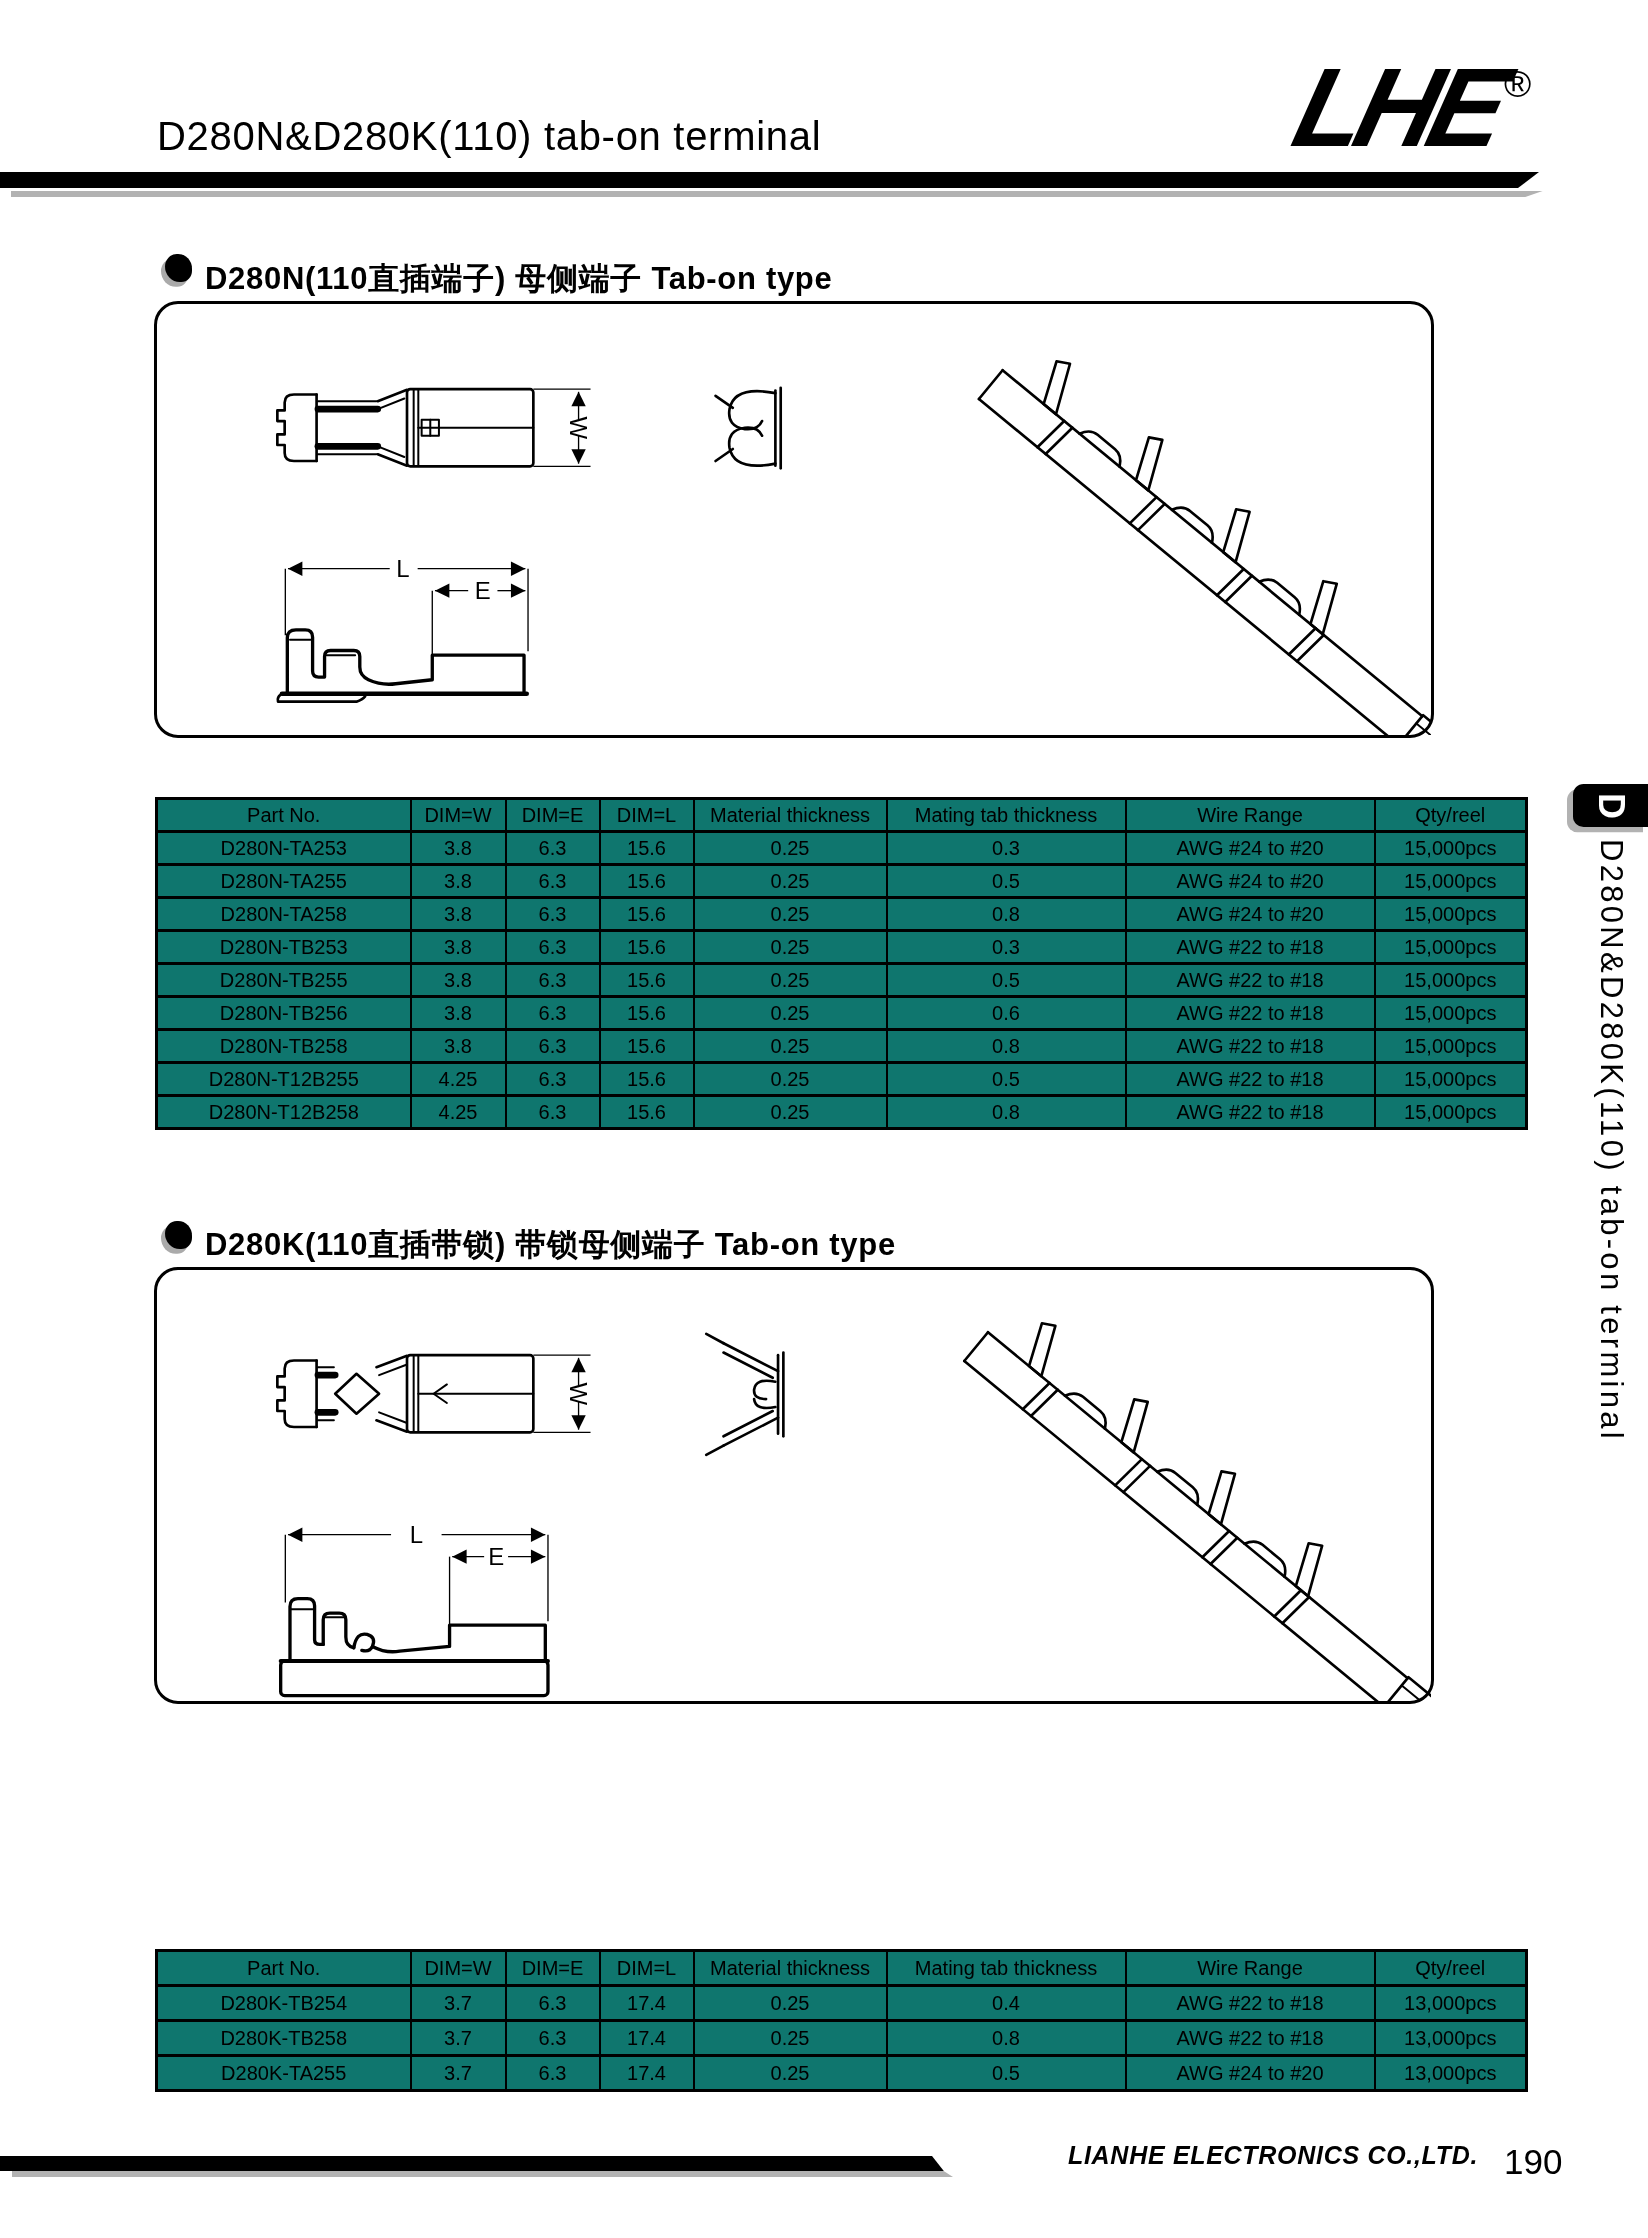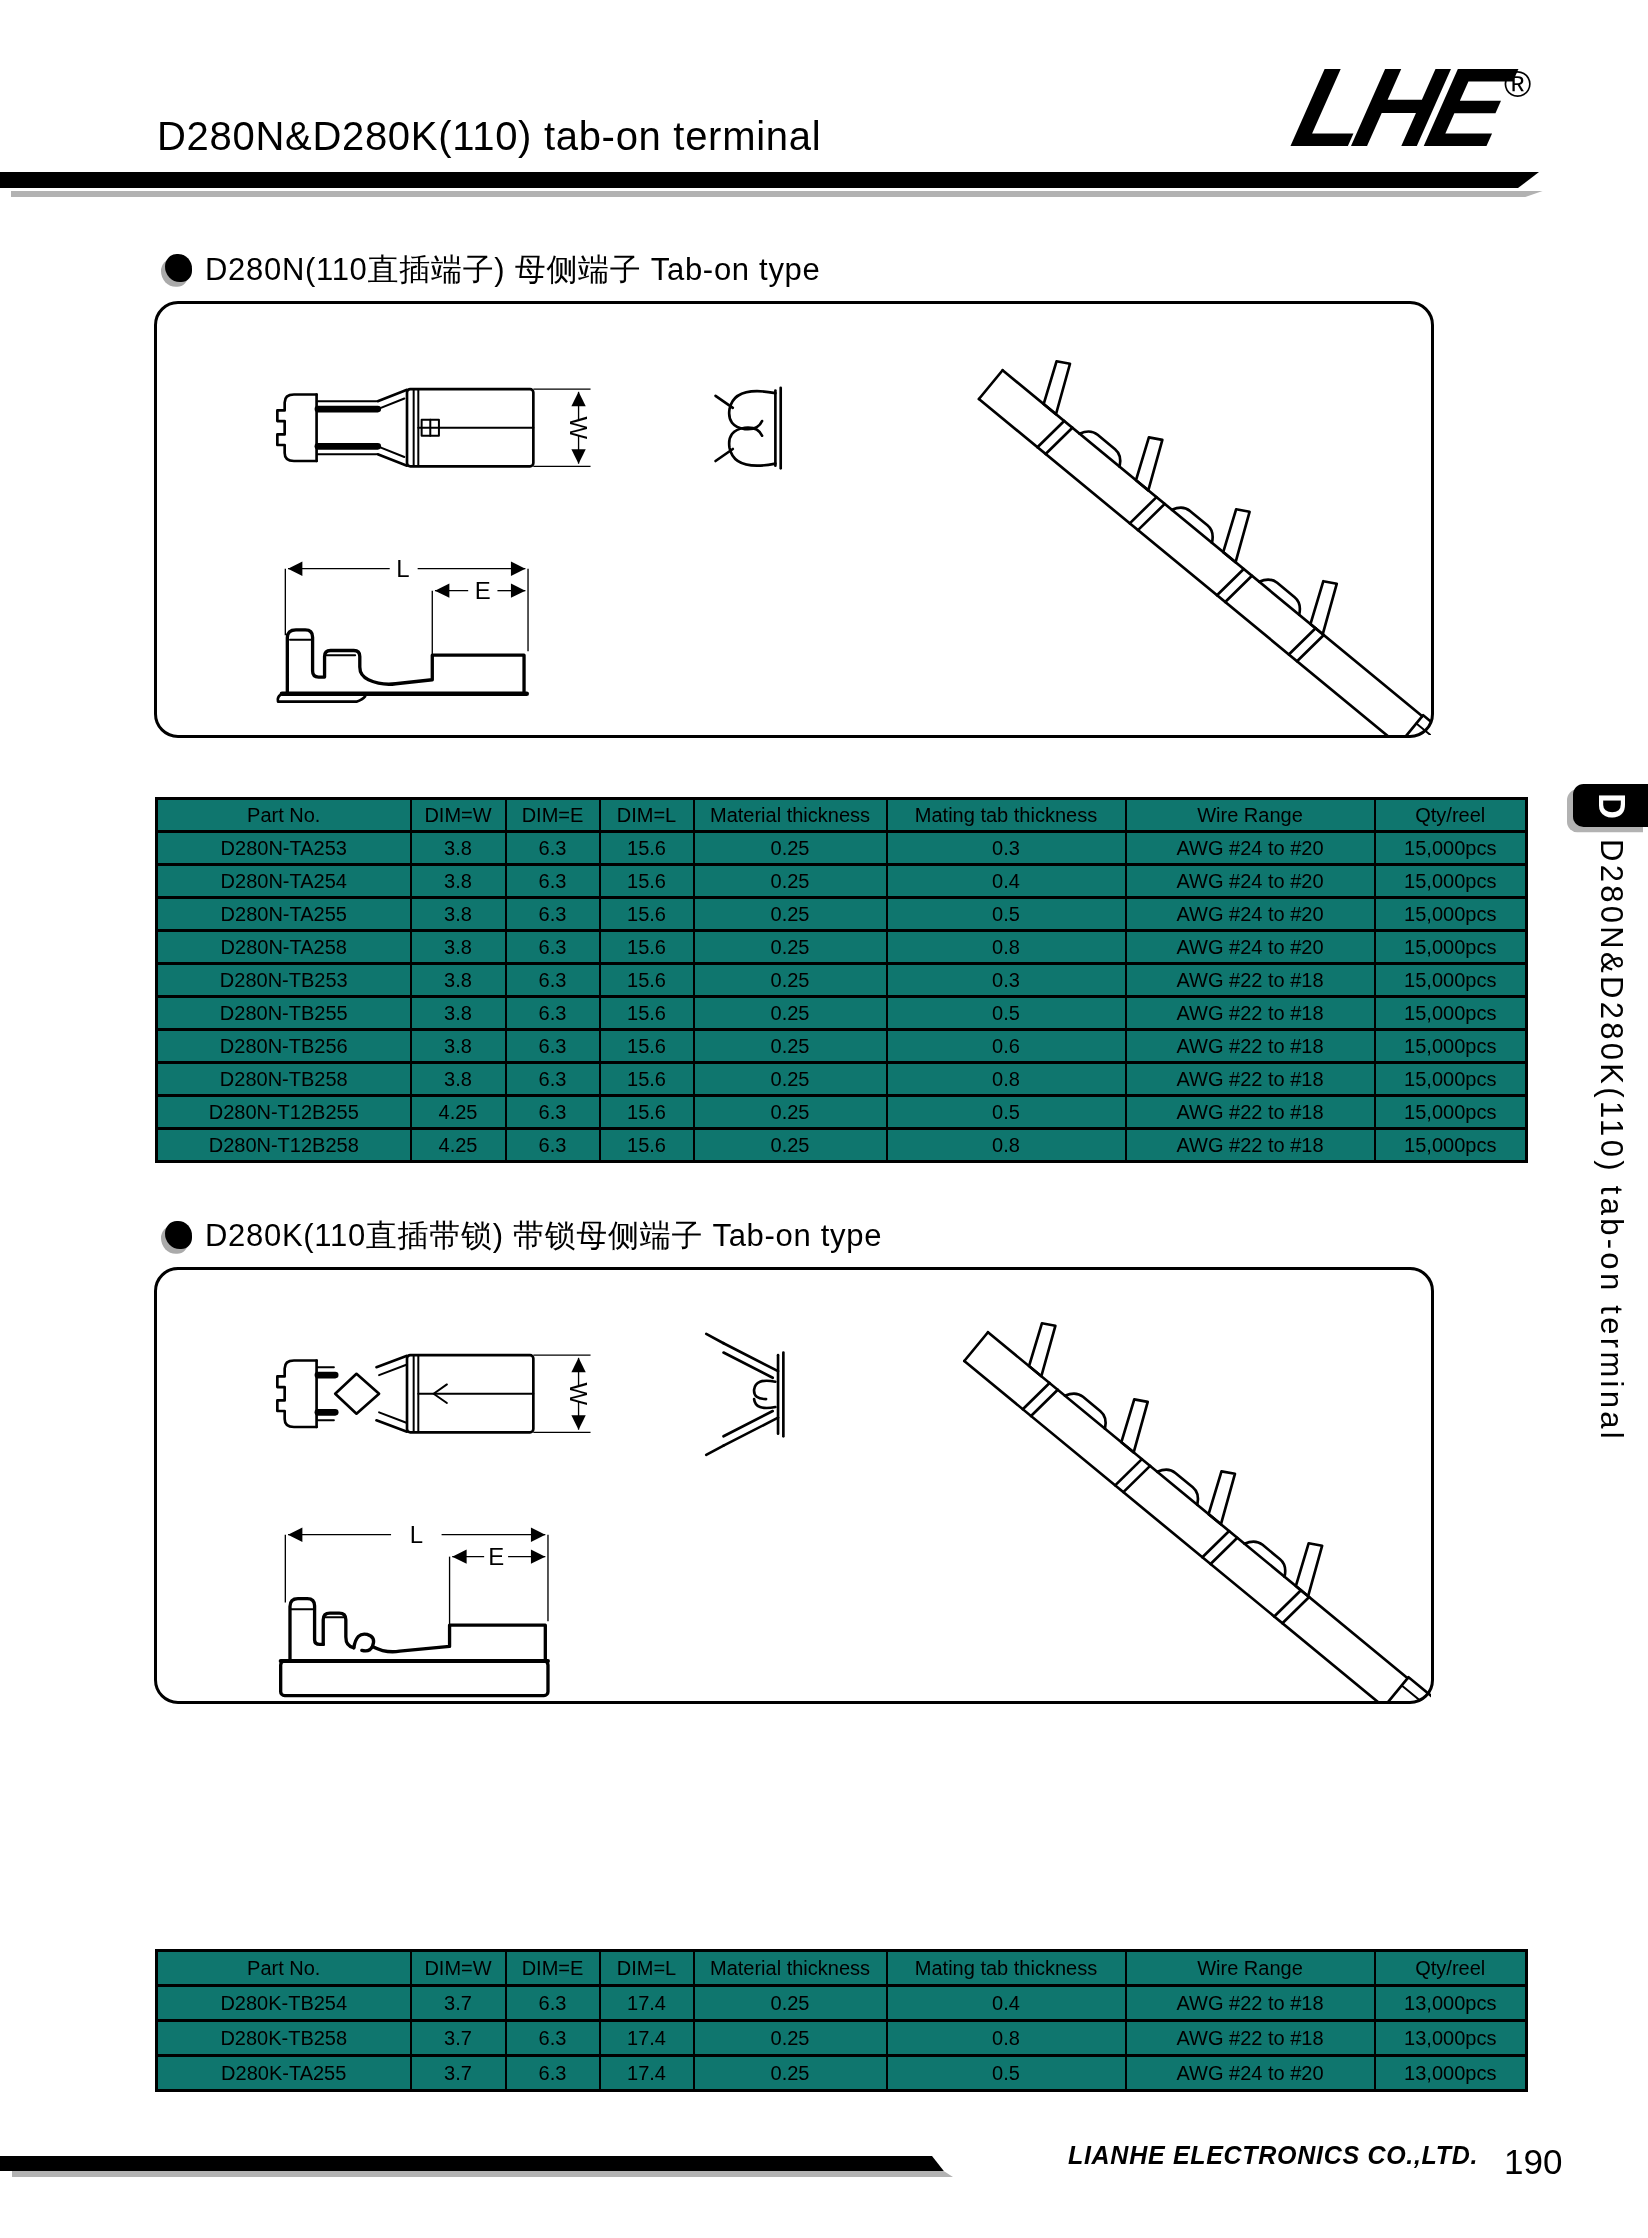--- a/index.html
+++ b/index.html
@@ -13,21 +13,21 @@
   .reg-mark{position:absolute;left:1504px;top:64px;font-size:37px;font-weight:400;}
   .header-bar{position:absolute;left:0;top:172px;width:1539px;height:16px;background:#000;
               clip-path:polygon(0 0,100% 0,calc(100% - 21px) 100%,0 100%);}
   .header-bar-shadow{position:absolute;left:10.6px;top:191px;width:1532px;height:6px;background:#b2b2b2;
               clip-path:polygon(0 0,100% 0,calc(100% - 17.3px) 100%,0 100%);}
 
   
   .section-bullet{position:absolute;width:26.6px;height:28px;background:#000;
                   border-radius:46% 54% 42% 58%;box-shadow:-4px 4.7px 0 #aaa;}
   .b1{left:165px;top:254px;} .b2{left:165px;top:1221px;}
-  .section-title{position:absolute;font-size:31px;font-weight:400;letter-spacing:0.7px;}
+  .section-title{position:absolute;font-size:31px;font-weight:700;letter-spacing:0.7px;margin-top:9px;}
   .s1{left:205px;top:249px;} .s2{left:205px;top:1215px;}
 
   
   .draw-box{position:absolute;left:154px;width:1274px;height:431px;border:3.3px solid #000;border-radius:24px;}
   .db1{top:301px;} .db2{top:1267px;}
   .draw-box svg{position:absolute;left:0;top:0;width:100%;height:100%;}
   .tech{stroke:#000;fill:none;stroke-linecap:round;stroke-linejoin:round;}
   .dimline{stroke:#000;stroke-width:2;fill:none;}
   .dimtext{font-family:"Liberation Sans",sans-serif;font-size:36px;fill:#000;}
 
@@ -188,30 +188,20 @@
           <td>D280N-TA253</td>
           <td>3.8</td>
           <td>6.3</td>
           <td>15.6</td>
           <td>0.25</td>
           <td>0.3</td>
           <td>AWG #24 to #20</td>
           <td>15,000pcs</td>
         </tr>
         <tr>
-          <td>D280N-TA254</td>
-          <td>3.8</td>
-          <td>6.3</td>
-          <td>15.6</td>
-          <td>0.25</td>
-          <td>0.4</td>
-          <td>AWG #24 to #20</td>
-          <td>15,000pcs</td>
-        </tr>
-        <tr>
           <td>D280N-TA255</td>
           <td>3.8</td>
           <td>6.3</td>
           <td>15.6</td>
           <td>0.25</td>
           <td>0.5</td>
           <td>AWG #24 to #20</td>
           <td>15,000pcs</td>
         </tr>
         <tr>

